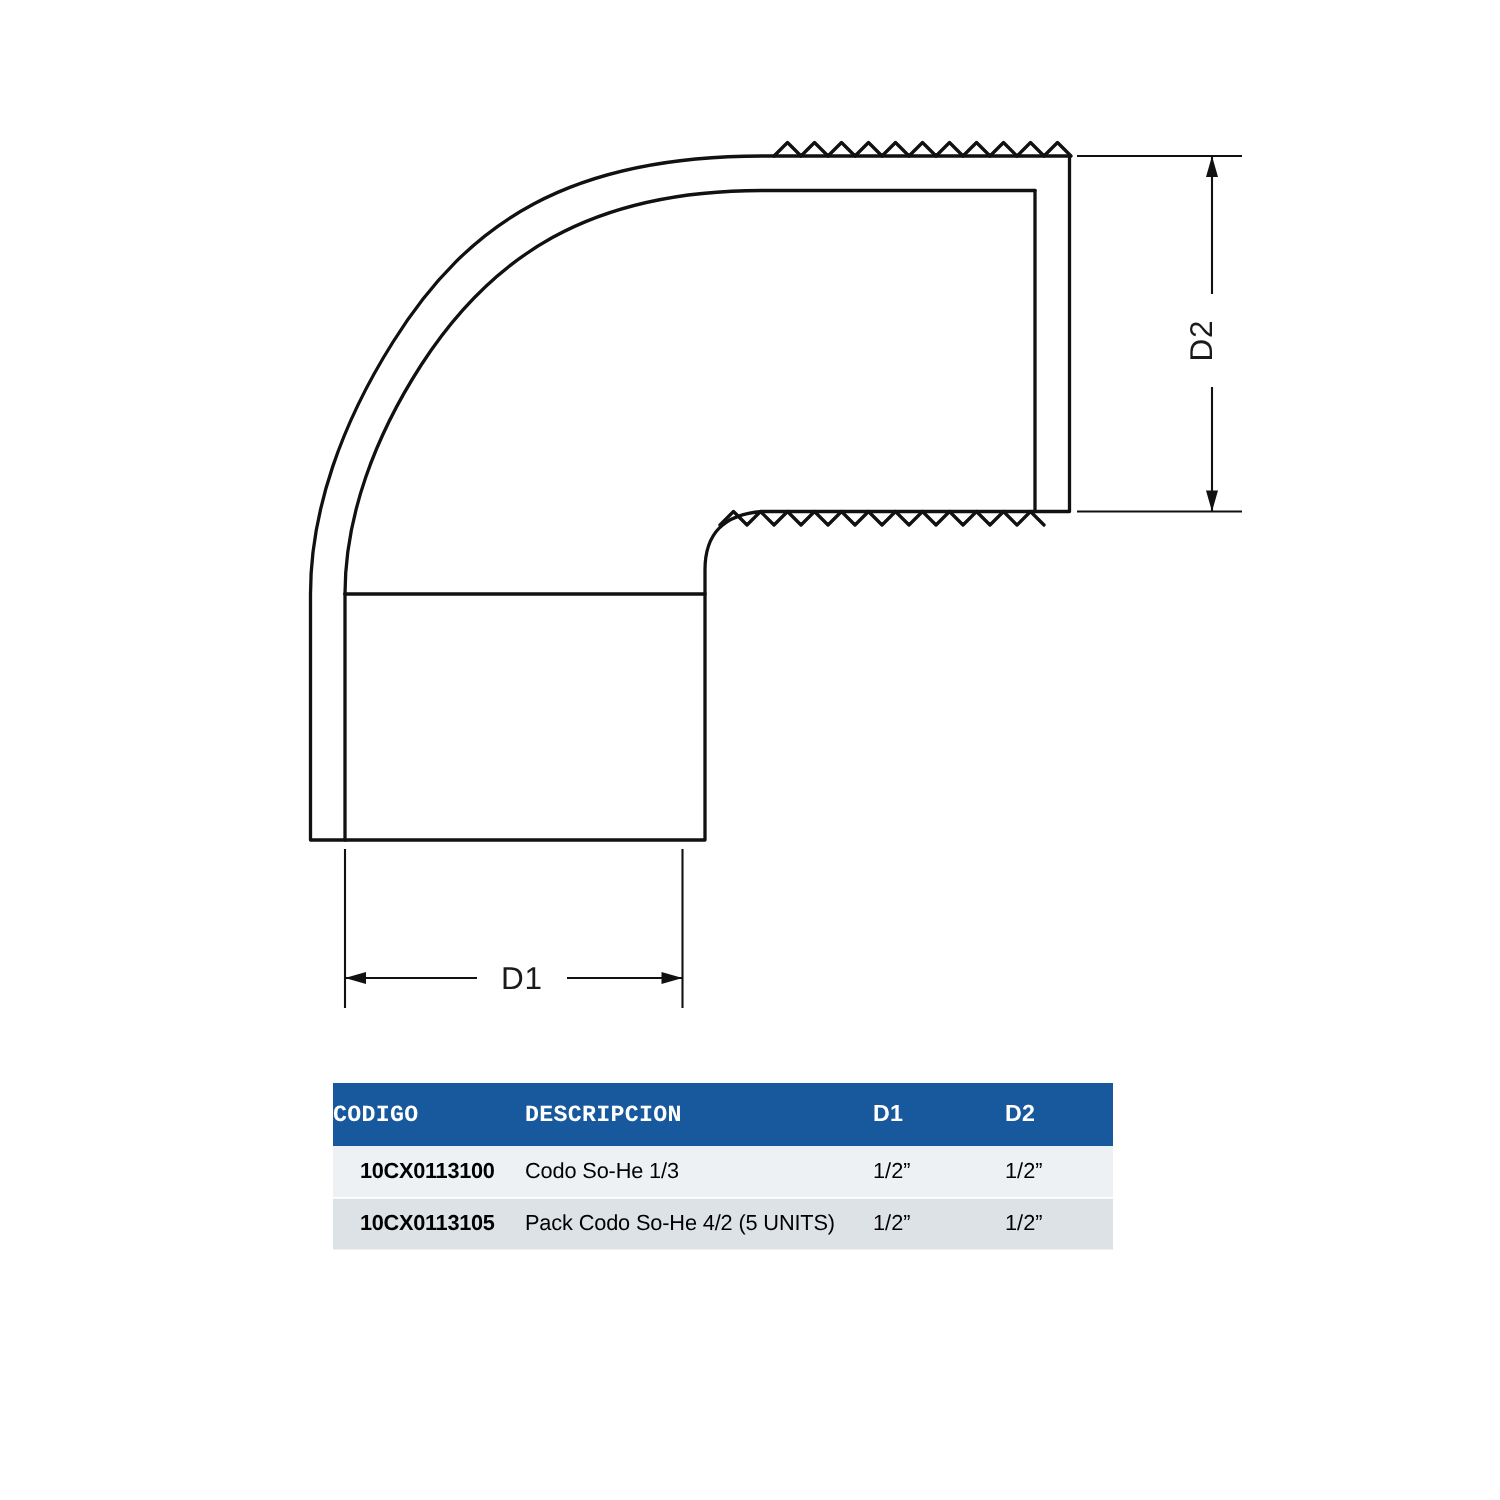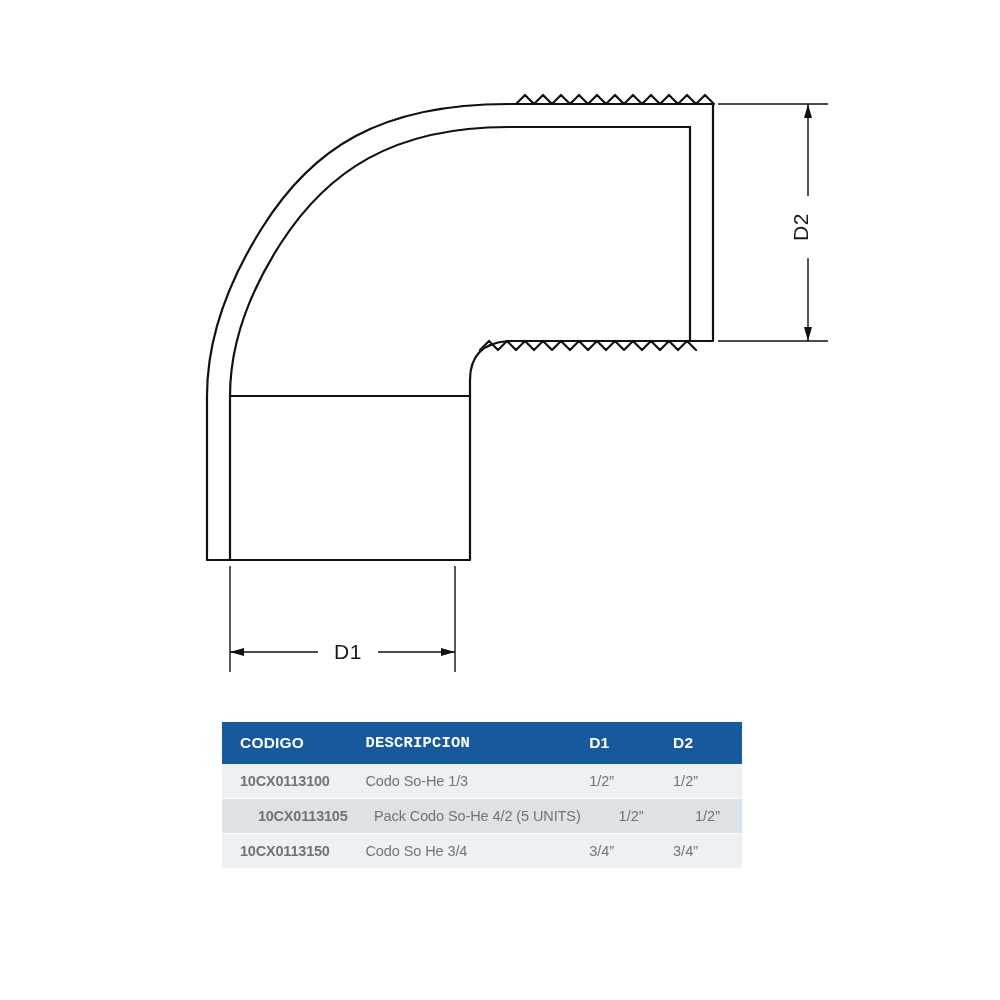--- a/index.html
+++ b/index.html
@@ -45,33 +45,33 @@
   }
   #spec-table thead th {
     background: #18589c;
     color: #ffffff;
     font-size: 15.5px;
     font-weight: bold;
     text-align: left;
     padding: 12px 0 12px 0;
     letter-spacing: 0.2px;
   }
-  #spec-table thead th.c-codigo { padding-left: 18px; width: 128px; }
+  #spec-table thead th.c-codigo { width: 128px; font-family: Liberation Mono, monospace; }
   #spec-table thead th.c-desc   { width: 232px; font-family: Liberation Mono, monospace; }
   #spec-table thead th.c-d1     { width: 88px; }
   #spec-table thead th.c-d2     { width: 72px; }
 
   #spec-table tbody td {
     font-size: 14.5px;
     padding: 9px 0 9px 0;
-    color: #737373;
+    color: #000000;
     border-bottom: 1px solid #ffffff;
   }
   #spec-table tbody tr.row-odd  td { background: #eef1f4; }
-  #spec-table tbody tr.row-even td { background: #dde2e7; text-align: center; }
+  #spec-table tbody tr.row-even td { background: #dde2e7; }
   #spec-table tbody td.c-codigo {
     font-weight: bold;
     padding-left: 18px;
     letter-spacing: -0.2px;
   }
   #spec-table tbody td.c-desc { letter-spacing: -0.1px; }
 </style>
 </head>
 <body>
 
@@ -161,20 +161,14 @@
       <td class="c-desc">Codo So-He 1/3</td>
       <td class="c-d1">1/2”</td>
       <td class="c-d2">1/2”</td>
     </tr>
     <tr class="row-even">
       <td class="c-codigo">10CX0113105</td>
       <td class="c-desc">Pack Codo So-He 4/2 (5 UNITS)</td>
       <td class="c-d1">1/2”</td>
       <td class="c-d2">1/2”</td>
     </tr>
-    <tr class="row-odd">
-      <td class="c-codigo">10CX0113150</td>
-      <td class="c-desc">Codo So He 3/4</td>
-      <td class="c-d1">3/4”</td>
-      <td class="c-d2">3/4”</td>
-    </tr>
   </tbody>
 </table>
 
 </body></html>

